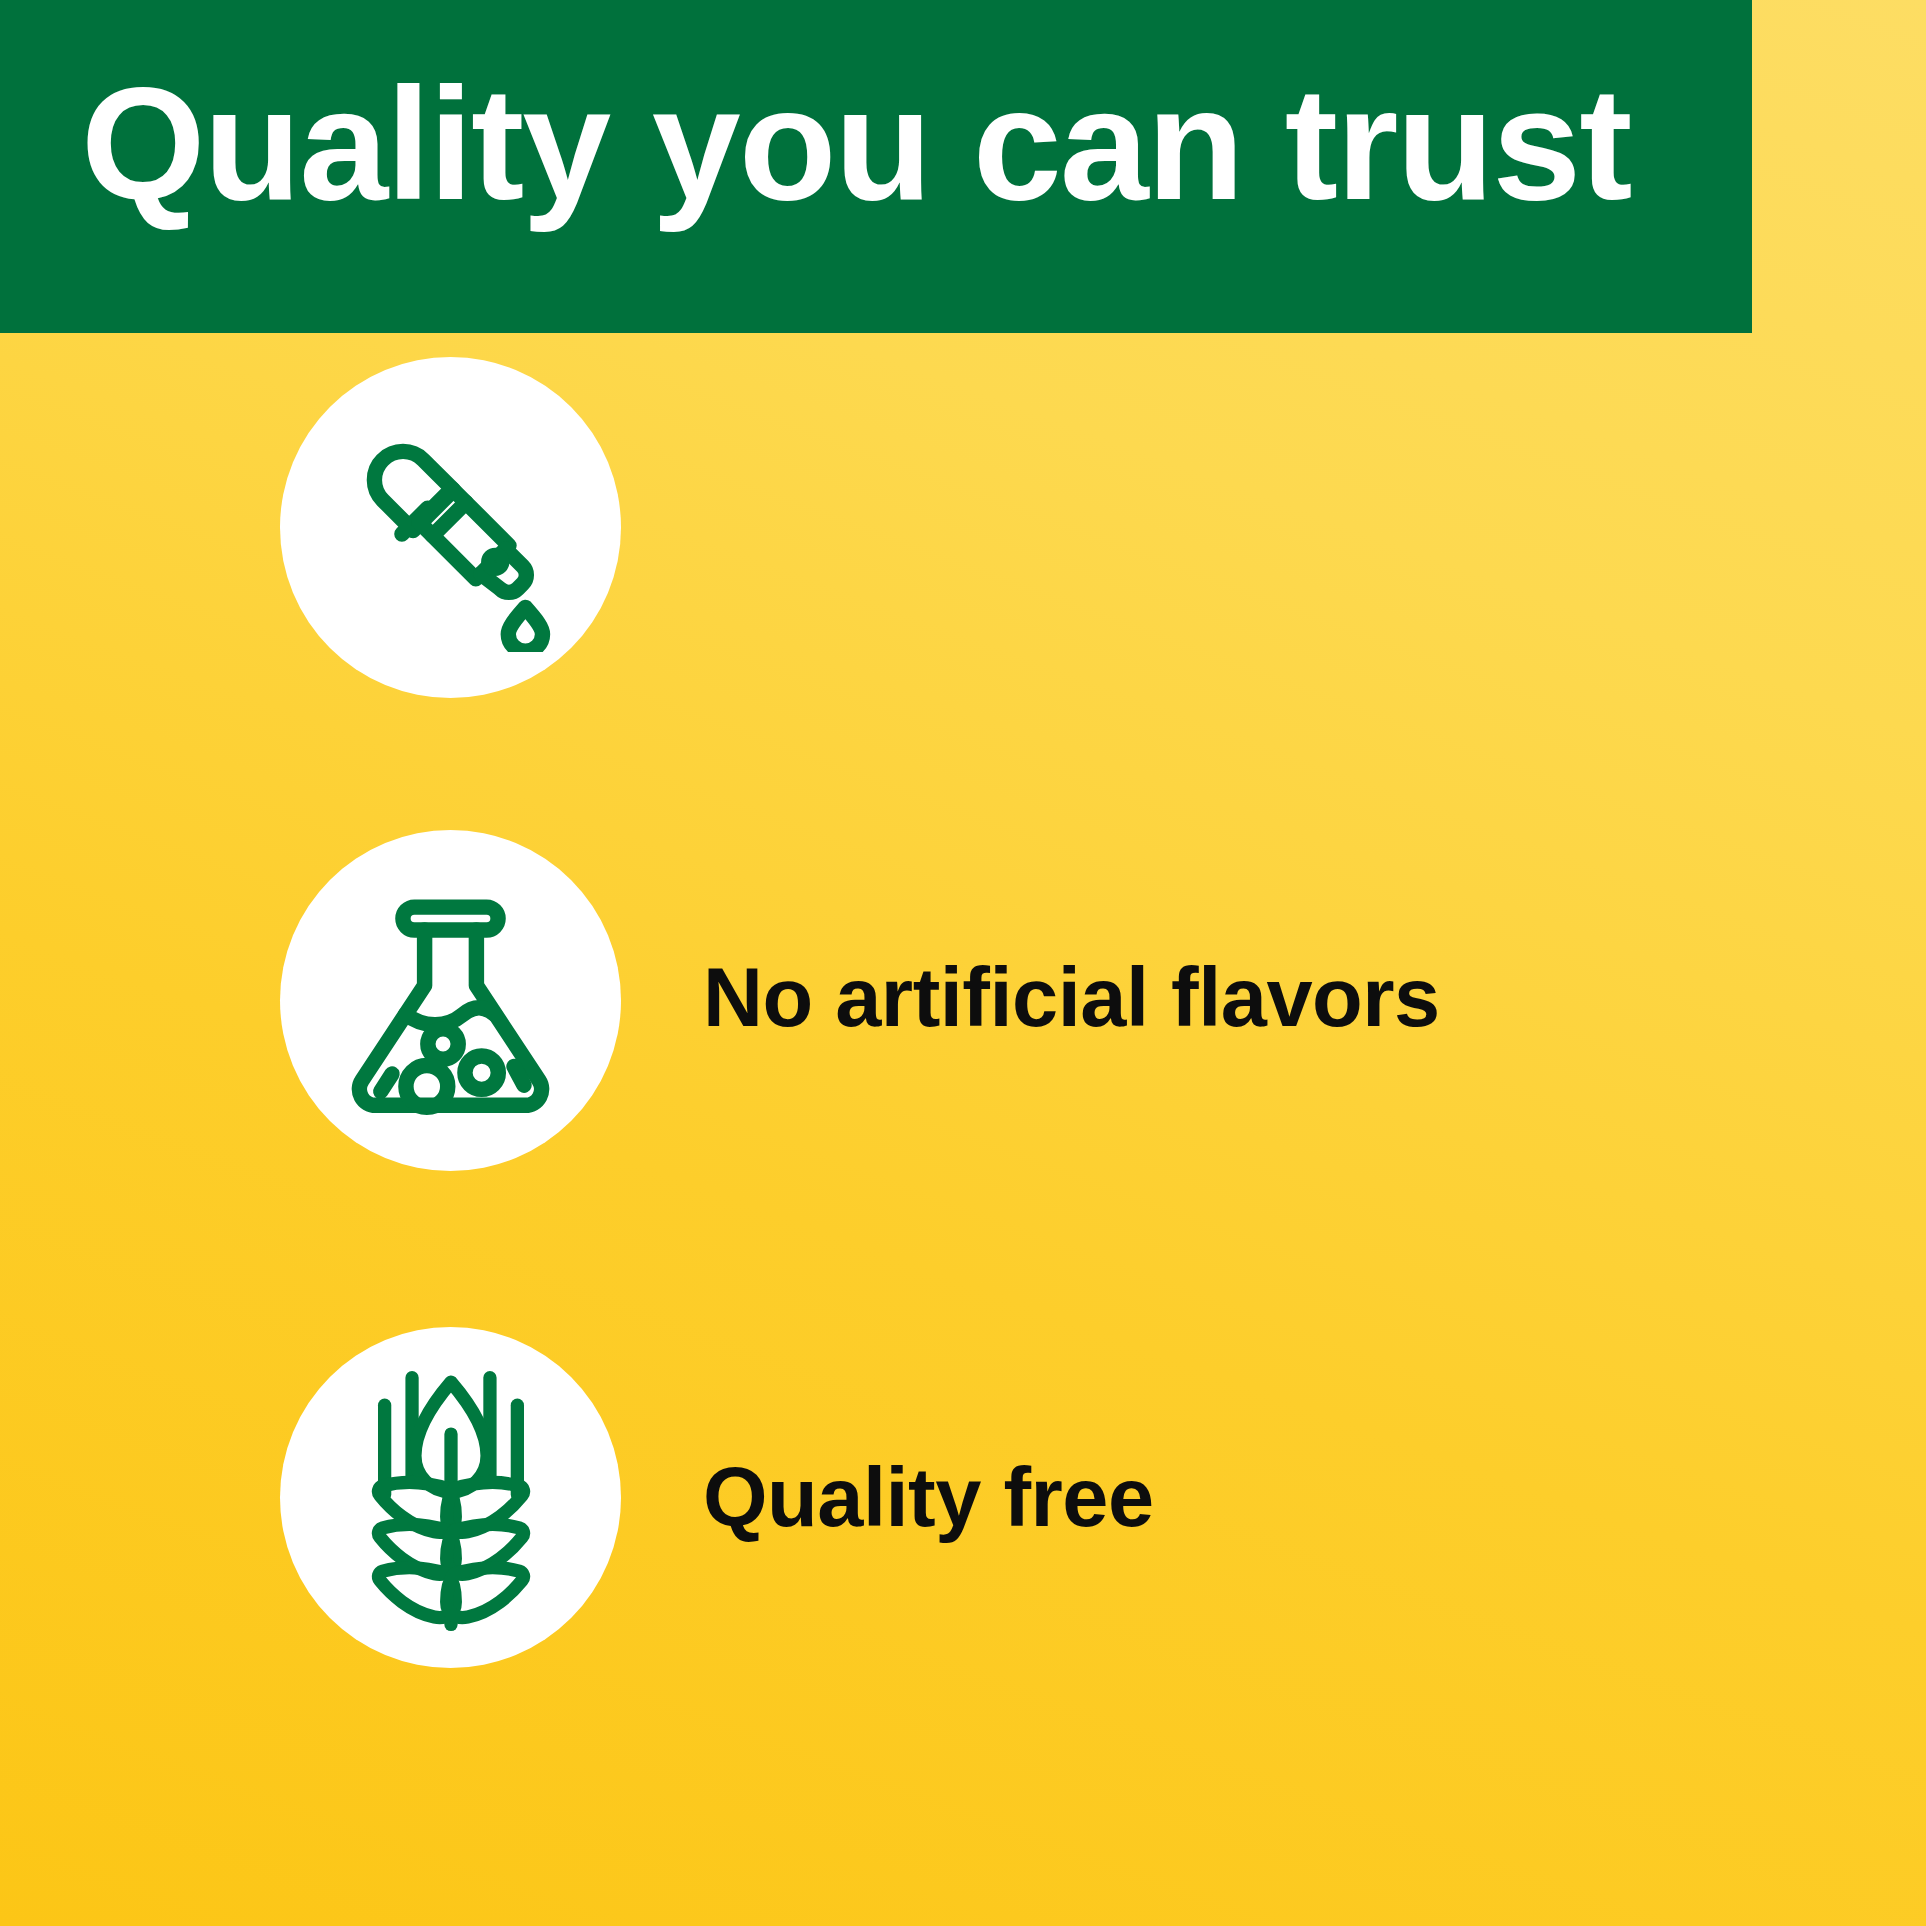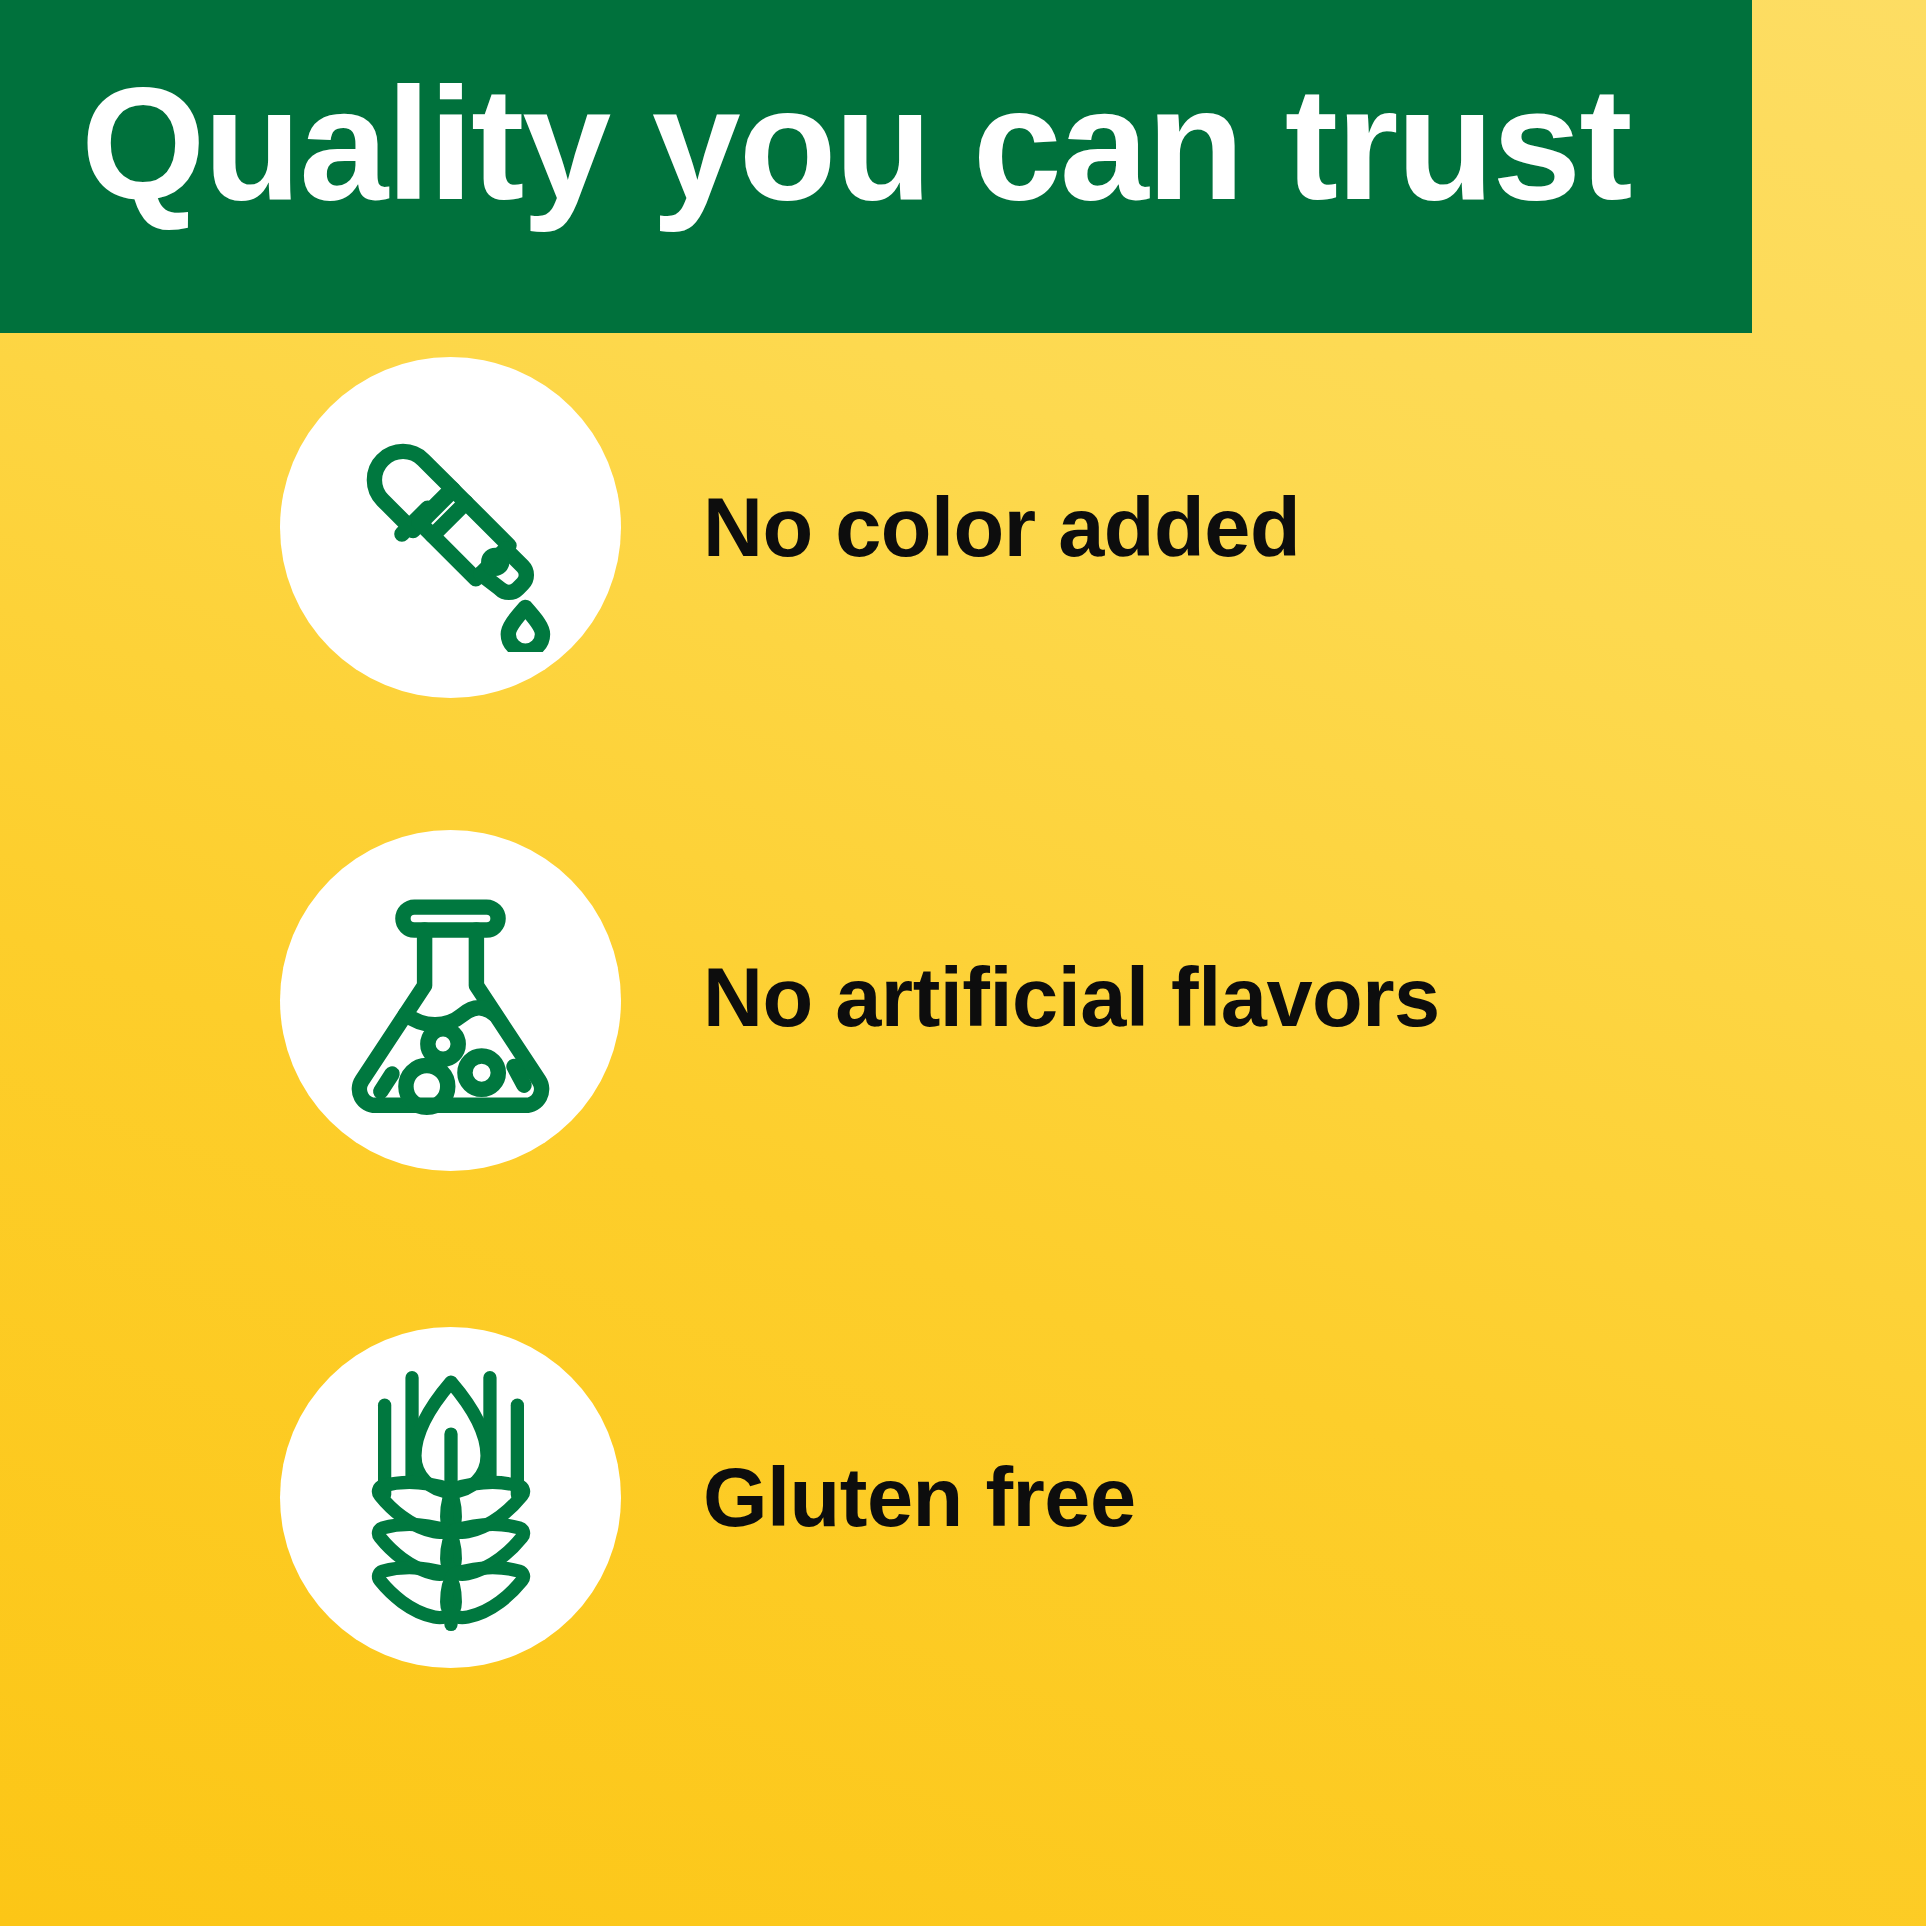--- a/index.html
+++ b/index.html
@@ -128,21 +128,20 @@
             <path d="M56.0 39.7 L42.6 53.1"></path>
 
             <path d="M72.0 58.5 L78.9 65.4 a5.0 5.0 0 0 1 0 7.1 l-2.0 2.0 a5.0 5.0 0 0 1 -7.1 0 L62.0 68.5"></path>
 
             <path d="M66.0 61.8 a2.6 2.6 0 1 0 3.7 3.7 a2.6 2.6 0 1 0 -3.7 -3.7 Z"></path>
 
             <path d="M80.0 82.0 c4.6 5.2 6.9 8.2 6.9 10.8 a6.9 6.9 0 1 1 -13.8 0 c0 -2.6 2.3 -5.6 6.9 -10.8 Z"></path>
           </svg>
         </span>
       </div>
-      <div class="feature-label">No color added</div>
     </div>
 
     <div class="feature-row" id="feature-row-1">
       <div class="icon-badge">
         <span>
           <svg width="249" height="249" viewBox="0 0 100 100" fill="none" stroke="#00783F" stroke-width="6.2" stroke-linecap="round" stroke-linejoin="round">
 
             <path d="M35.5 12.5 h29 a4.6 4.6 0 0 1 0 9.2 h-29 a4.6 4.6 0 0 1 0 -9.2 Z"></path>
 
             <path d="M39.6 21.7 L39.6 44.0 L14.5 82.0 a6.5 6.5 0 0 0 5.4 10.1 h60.2 a6.5 6.5 0 0 0 5.4 -10.1 L60.4 44.0 L60.4 21.7"></path>
@@ -179,18 +178,18 @@
             <path d="M37.0 45.0 c9.5 -3.0 17.5 -2.4 22.6 -1.0 c1.6 0.5 2.0 2.1 1.0 3.3 c-3.6 4.5 -10.4 10.9 -18.8 12.6 c-4.2 0.9 -7.3 -1.3 -7.3 -5.2 c0 -4.2 0.9 -7.6 2.5 -9.7 Z"></path>
 
             <path d="M35.0 59.5 c-9.5 -3.0 -17.5 -2.4 -22.6 -1.0 c-1.6 0.5 -2.0 2.1 -1.0 3.3 c3.6 4.5 10.4 10.9 18.8 12.6 c4.2 0.9 7.3 -1.3 7.3 -5.2 c0 -4.2 -0.9 -7.6 -2.5 -9.7 Z"></path>
             <path d="M37.0 59.5 c9.5 -3.0 17.5 -2.4 22.6 -1.0 c1.6 0.5 2.0 2.1 1.0 3.3 c-3.6 4.5 -10.4 10.9 -18.8 12.6 c-4.2 0.9 -7.3 -1.3 -7.3 -5.2 c0 -4.2 0.9 -7.6 2.5 -9.7 Z"></path>
 
             <path d="M35.0 74.5 c-9.5 -3.0 -17.5 -2.4 -22.6 -1.0 c-1.6 0.5 -2.0 2.1 -1.0 3.3 c3.6 4.5 10.4 10.9 18.8 12.6 c4.2 0.9 7.3 -1.3 7.3 -5.2 c0 -4.2 -0.9 -7.6 -2.5 -9.7 Z"></path>
             <path d="M37.0 74.5 c9.5 -3.0 17.5 -2.4 22.6 -1.0 c1.6 0.5 2.0 2.1 1.0 3.3 c-3.6 4.5 -10.4 10.9 -18.8 12.6 c-4.2 0.9 -7.3 -1.3 -7.3 -5.2 c0 -4.2 0.9 -7.6 2.5 -9.7 Z"></path>
           </svg>
         </span>
       </div>
-      <div class="feature-label">Gluten free</div>
+      <div class="feature-label">Quality free</div>
     </div>
 
   </div>
 </div>
 
 
 </body></html>

